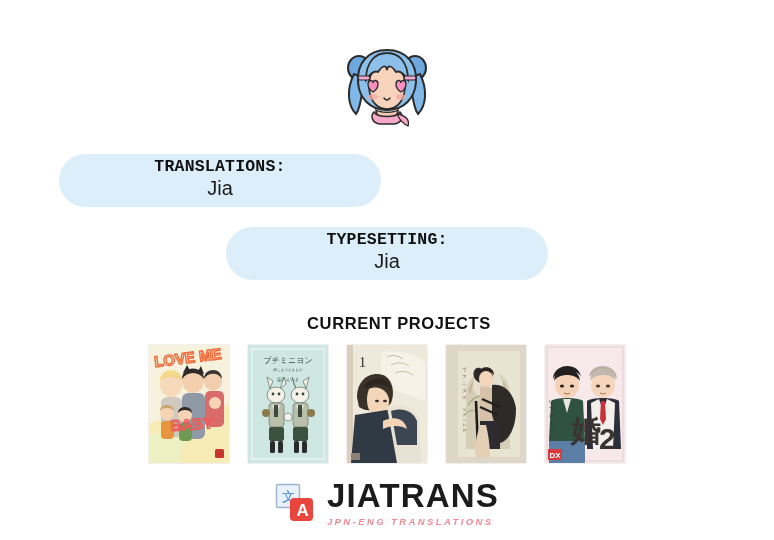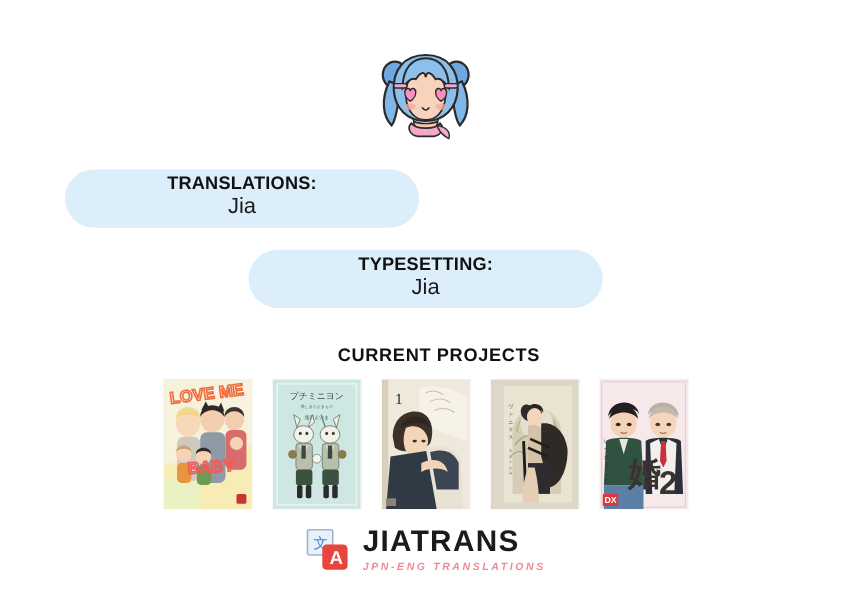--- a/index.html
+++ b/index.html
@@ -52,20 +52,21 @@
     box-sizing: border-box;
     padding: 4px 10px 6px;
   }
   .pill-wide { width: 322px; }
   .pill-role {
     font-size: 16.5px;
     font-weight: bold;
     letter-spacing: 0.2px;
     line-height: 1.12;
     color: #111111;
+    font-family: Liberation Mono, monospace;
   }
   .pill-name {
     font-size: 20px;
     font-weight: normal;
     line-height: 1.25;
     color: #1a1a1a;
   }
   .credits-row-second {
     width: 656px;
     display: flex;
@@ -107,21 +108,21 @@
     align-items: center;
     gap: 12px;
   }
   .logo-mark {
     width: 40px;
     height: 40px;
     position: relative;
   }
   .logo-text { display: flex; flex-direction: column; }
   .logo-name {
-    font-size: 27px;
+    font-size: 33px;
     font-weight: bold;
     letter-spacing: 1.2px;
     line-height: 1;
     color: #1b1b1b;
   }
   .logo-tagline {
     font-size: 9.5px;
     font-weight: bold;
     letter-spacing: 2.4px;
     color: #f08a94;

